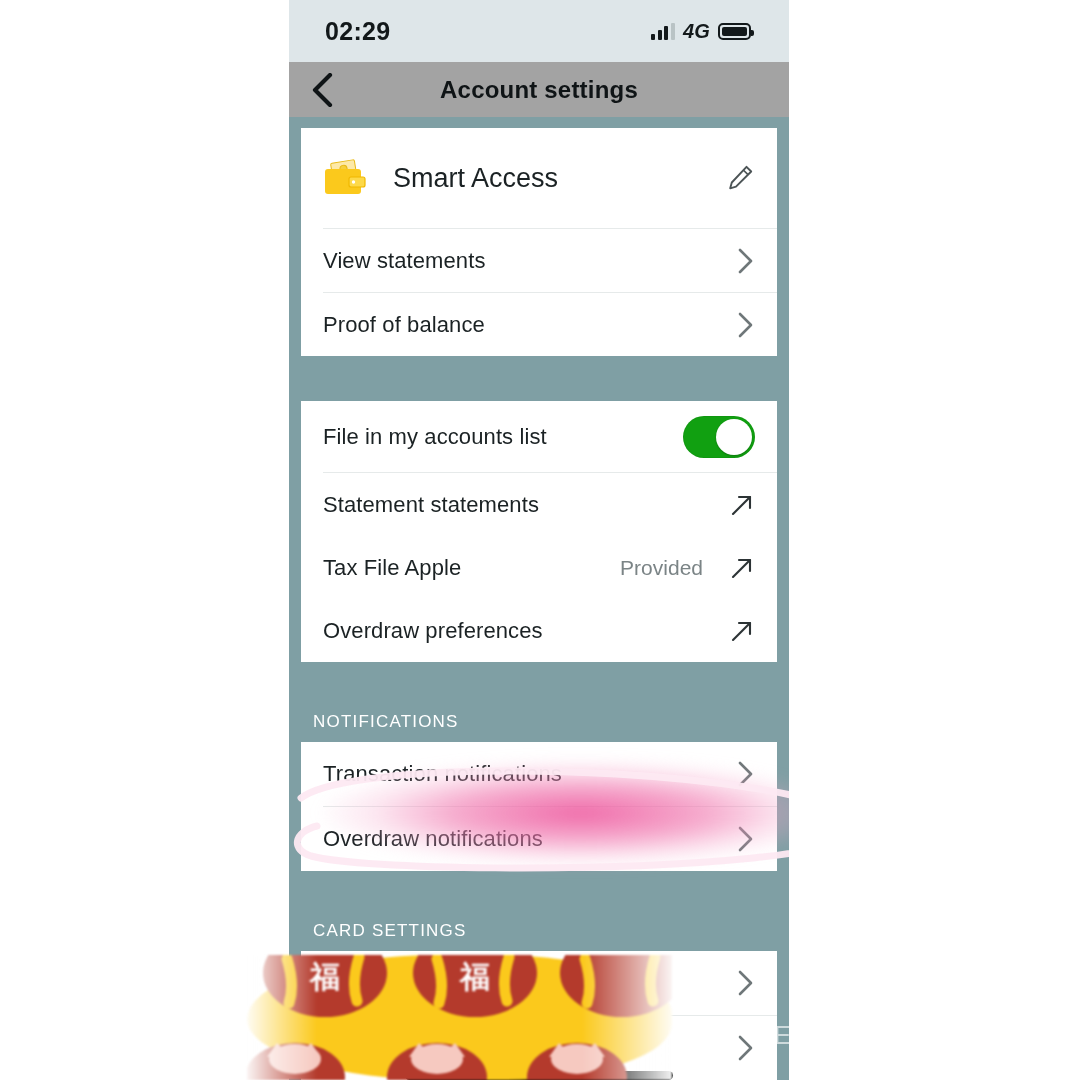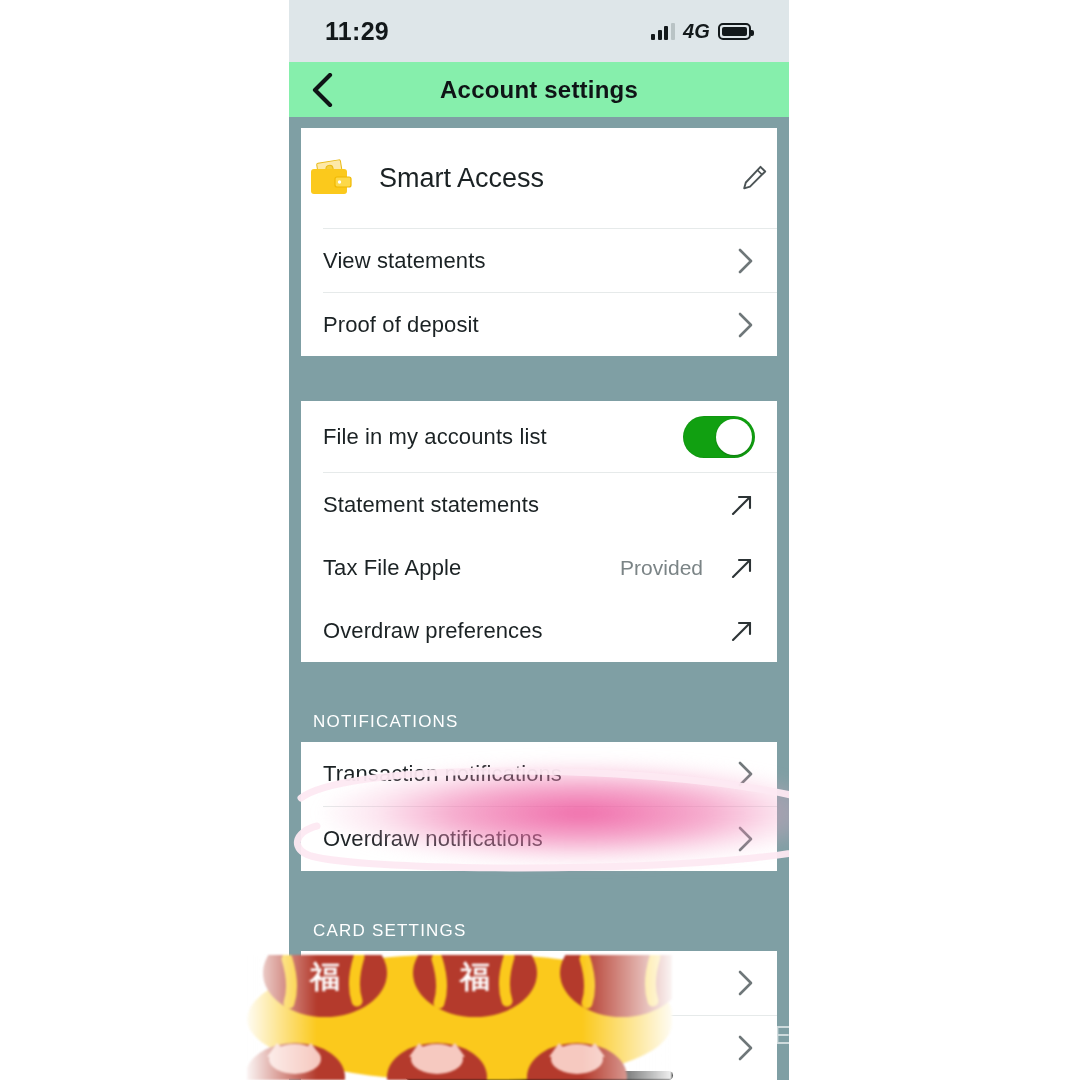--- a/index.html
+++ b/index.html
@@ -30,21 +30,21 @@
   .bars i:nth-child(2){height:10px;}
   .bars i:nth-child(3){height:14px;}
   .bars i:nth-child(4){height:17px;background:#b9c3c5;}
   .net{font-size:20px;font-weight:bold;color:#13191b;letter-spacing:.2px;}
   .battery{position:relative;width:33px;height:17px;border:2px solid #13191b;border-radius:5px;box-sizing:border-box;padding:2px;}
   .battery .fill{height:100%;width:100%;background:#13191b;border-radius:2px;}
   .battery:after{content:"";position:absolute;right:-5px;top:5px;width:3px;height:6px;background:#13191b;border-radius:0 2px 2px 0;}
 
   
   .navbar{
-    position:relative;height:55px;background:#86efac;
+    position:relative;height:55px;background:#a3a3a3;
     display:flex;align-items:center;justify-content:center;
   }
   .nav-title{font-size:24px;font-weight:bold;color:#0f1416;letter-spacing:.2px;}
   .back-btn{
     position:absolute;left:13px;top:50%;transform:translateY(-50%);
     width:40px;height:40px;display:flex;align-items:center;justify-content:center;
   }
   .back-btn svg{display:block;}
 
   
@@ -56,21 +56,21 @@
     position:relative;display:flex;align-items:center;justify-content:space-between;
     padding:0 22px;height:63px;box-sizing:border-box;
   }
   .row .label{font-size:22px;color:#1b2224;letter-spacing:.1px;}
   .row .label.muted{color:#8d9698;}
   .row .value{font-size:21px;color:#7b8486;margin-right:26px;}
   .row .right{display:flex;align-items:center;}
   .sep{height:1px;background:#e6eaea;margin:0 0 0 22px;}
 
   
-  .acct-row{height:100px;padding:0 8px;}
+  .acct-row{height:100px;padding:0 22px;}
   .acct-left{display:flex;align-items:center;gap:22px;}
   .acct-name{font-size:27px;color:#1b2224;}
   .wallet{width:48px;height:40px;position:relative;flex:0 0 auto;}
 
   .chev{display:block;}
   .extlink{display:block;}
 
   
   .section-head{
     padding:26px 24px 10px 24px;font-size:17px;letter-spacing:1.2px;
@@ -133,21 +133,21 @@
   }
 </style>
 </head>
 <body>
 
 <div id="root">
 
   <div class="phone">
 
     <div class="statusbar">
-      <div class="clock">11:29</div>
+      <div class="clock">02:29</div>
       <div class="status-right">
         <div class="bars">
           <i></i>
             <i></i>
             <i></i>
             <i></i>
         </div>
         <div class="net">4G</div>
         <div class="battery">
             <div class="fill"></div>
@@ -196,21 +196,21 @@
         <div class="row">
           <div class="label">View statements</div>
           <svg class="chev" width="20" height="30" viewBox="0 0 20 30">
             <path d="M5 4 L16 15 L5 26" fill="none" stroke="#6f7779" stroke-width="2.6" stroke-linecap="round" stroke-linejoin="round"></path>
           </svg>
         </div>
 
         <div class="sep"></div>
 
         <div class="row">
-          <div class="label">Proof of deposit</div>
+          <div class="label">Proof of balance</div>
           <svg class="chev" width="20" height="30" viewBox="0 0 20 30">
             <path d="M5 4 L16 15 L5 26" fill="none" stroke="#6f7779" stroke-width="2.6" stroke-linecap="round" stroke-linejoin="round"></path>
           </svg>
         </div>
       </div>
 
       <div style="height:45px"></div>
 
       <div class="card">
 

